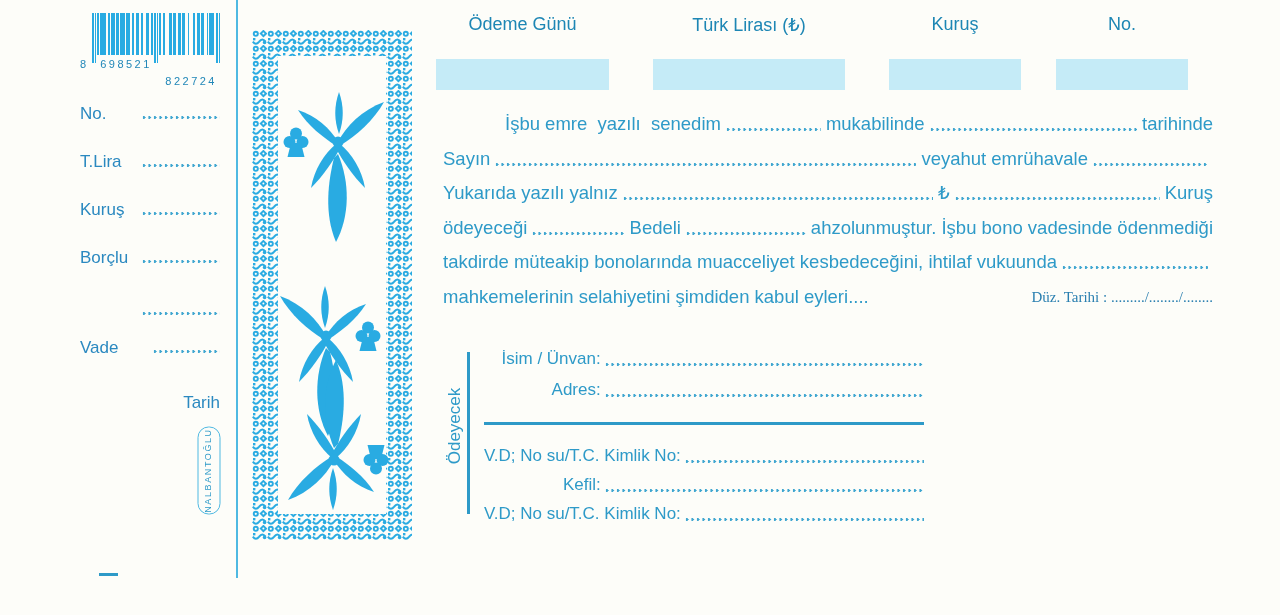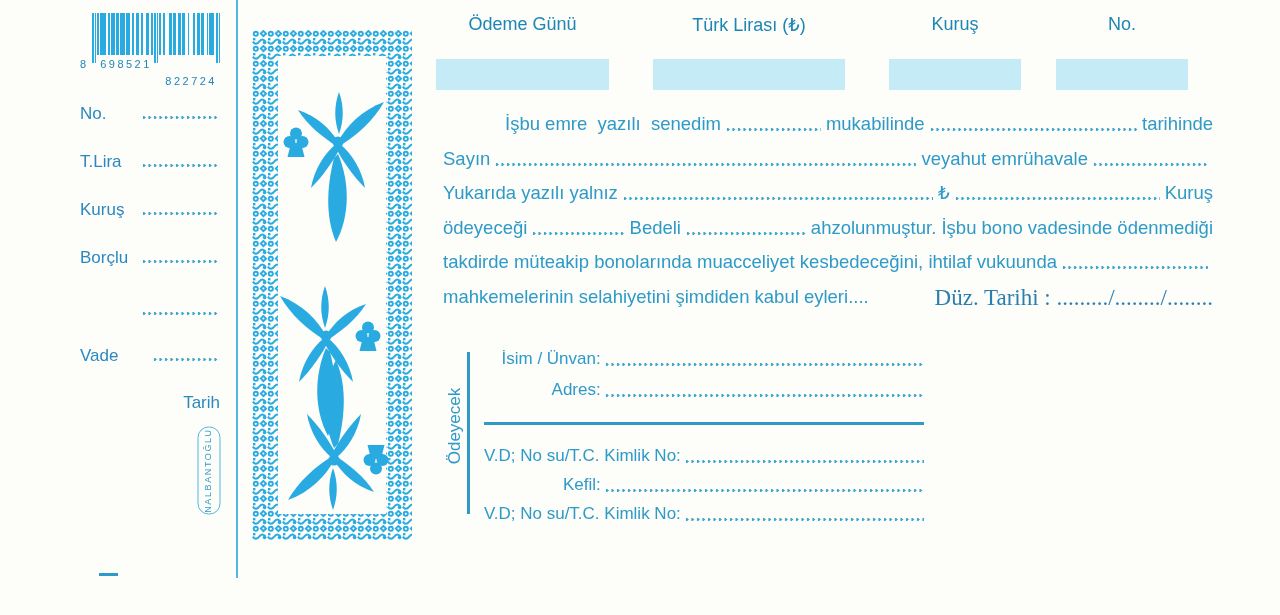--- a/index.html
+++ b/index.html
@@ -33,21 +33,21 @@
   
   .ah-label{position:absolute;top:14px;height:22px;text-align:center;font-size:18px;color:#1d86b4;}
   .ah-box{position:absolute;top:59px;height:31px;background:#c5ebf7;}
   
   #body-lines{position:absolute;left:443px;top:112px;width:770px;}
   .bline{display:flex;align-items:flex-end;height:23px;margin-bottom:11.5px;font-size:18.5px;}
   .bline .t{line-height:22px;white-space:pre;text-align:right;}
   .bline .dots{margin:0 5px 3px 5px;}
   .bline .dflex{flex:1 1 0;}
   .bline .spacer{flex:1 1 0;}
-  .bline .serif{font-family:"Liberation Serif","DejaVu Serif",serif;font-size:23px;color:#2a7fb0;line-height:21px;white-space:pre;}
+  .bline .serif{font-family:"Liberation Serif","DejaVu Serif",serif;font-size:15px;color:#2a7fb0;line-height:21px;white-space:pre;}
   
   #odeyecek{position:absolute;left:381px;top:415px;width:150px;height:22px;
     transform:rotate(-90deg);text-align:center;font-size:17px;color:#2e9ac8;}
   #payer-vrule{position:absolute;left:467px;top:352px;width:3px;height:162px;background:#2e9ac8;}
   #payer-rows{position:absolute;left:484px;top:348px;width:440px;}
   .prow{display:flex;align-items:flex-end;height:21px;font-size:17px;text-align:right;}
   .prow .plbl{line-height:20px;white-space:pre;color:#2e9ac8;}
   .prow.short .plbl{width:112px;}
   .prow .colon{line-height:20px;margin-right:4px;}
   .prow .dots{flex:1 1 0;margin-bottom:2px;}
@@ -131,21 +131,21 @@
         <span class="dots"></span>
       </div>
       <div class="lrow" style="top: 247px;">
         <span class="lbl">Borçlu</span>
         <span class="dots"></span>
       </div>
       <div class="lrow" style="top: 299px;">
         <span class="lbl"></span>
         <span class="dots"></span>
       </div>
-      <div class="lrow" style="top: 345px; gap: 35px;">
+      <div class="lrow" style="top: 337px; gap: 35px;">
         <span class="lbl">Vade</span>
         <span class="dots"></span>
       </div>
       <div class="lrow" style="top: 393px; flex-direction: column;">
         <span class="lbl">Tarih</span>
         <span class="dots"></span>
       </div>
     </div>
 
   <div id="stamp">

